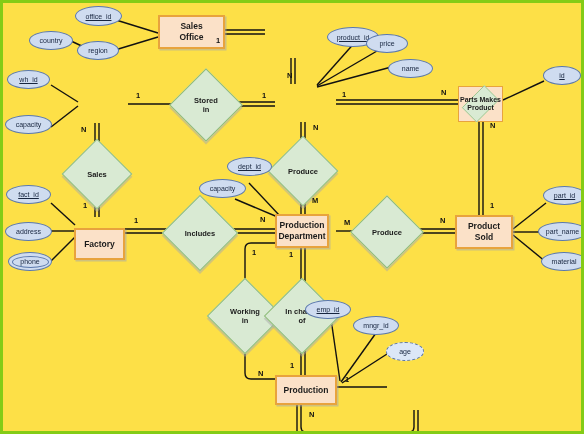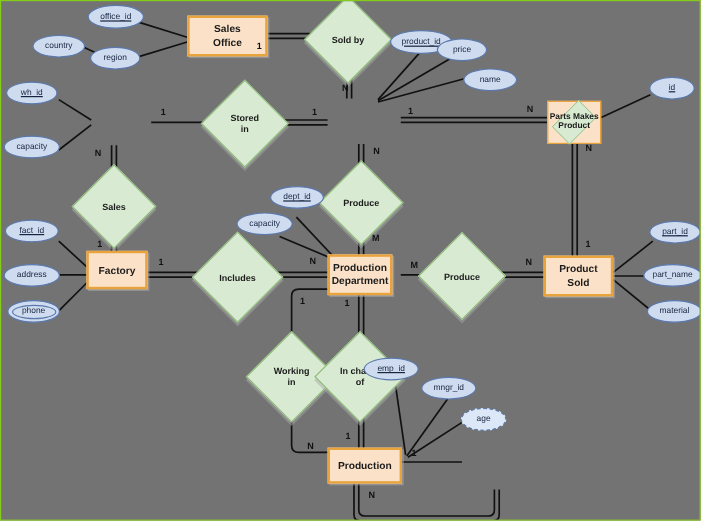--- a/index.html
+++ b/index.html
@@ -1,20 +1,20 @@
 <!DOCTYPE html>
 <html><head>
 <meta charset="utf-8">
 <style>
   html,body{margin:0;padding:0;background:#ffffff;}
   #canvas{
     position:relative;
     width:584px;height:434px;
-    background:#737373;
-    border:1px solid #84cc16;
+    background:#fde047;
+    border:3px solid #84cc16;
     box-sizing:border-box;
     overflow:hidden;
     font-family:"Liberation Sans", sans-serif;
   }
   #svg-layer{position:absolute;left:0;top:0;width:584px;height:434px;}
 
   
   .entity{
     position:absolute;
     background:#fbe1c8;
@@ -190,21 +190,21 @@
 
   <div class="entity" style="left:155px;top:12px;width:67px;height:34px;">
     <div>
       <div>Sales</div>
       <div>Office</div>
     </div>
   </div>
 
 
 
-  <div class="entity" style="left:71px;top:208px;width:51px;height:32px;">
+  <div class="entity" style="left:71px;top:225px;width:51px;height:32px;">
     <div>Factory</div>
   </div>
 
   <div class="entity" style="left:272px;top:211px;width:54px;height:34px;">
     <div>
       <div>Production</div>
       <div>Department</div>
     </div>
   </div>
 
@@ -212,26 +212,20 @@
     <div>
       <div>Product</div>
       <div>Sold</div>
     </div>
   </div>
 
   <div class="entity" style="left:272px;top:372px;width:62px;height:30px;">
     <div>Production</div>
   </div>
 
-  <div class="rel" style="left:263px;top:6px;width:52px;height:52px;">
-    <div class="dia"></div>
-    <div class="lbl">
-        <span>Sold by</span>
-      </div>
-  </div>
 
   <div class="rel" style="left:177px;top:76px;width:52px;height:52px;">
     <div class="dia"></div>
     <div class="lbl">
         <div>
       <div>Stored</div>
       <div>in</div>
     </div>
       </div>
   </div>

